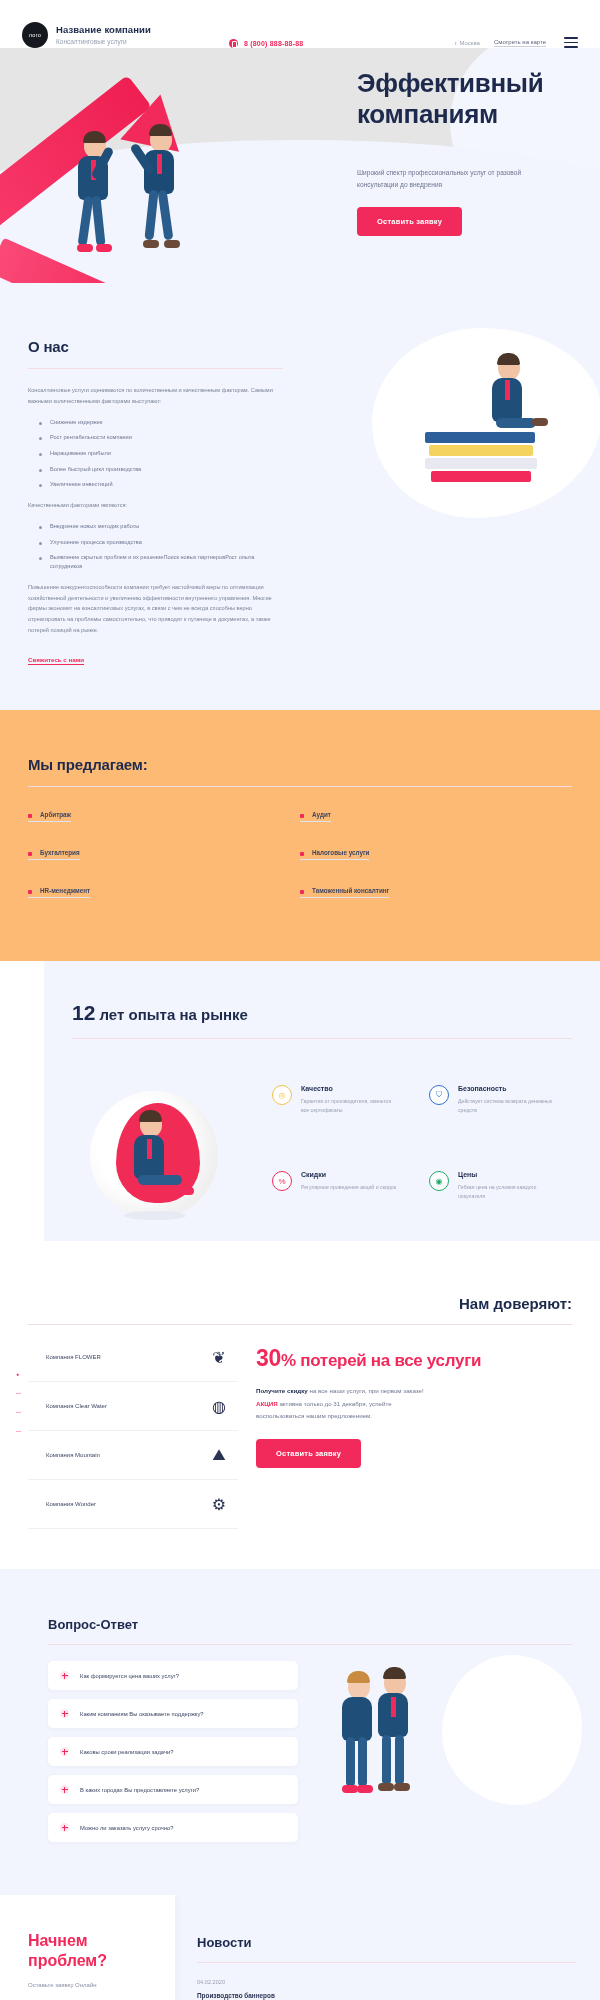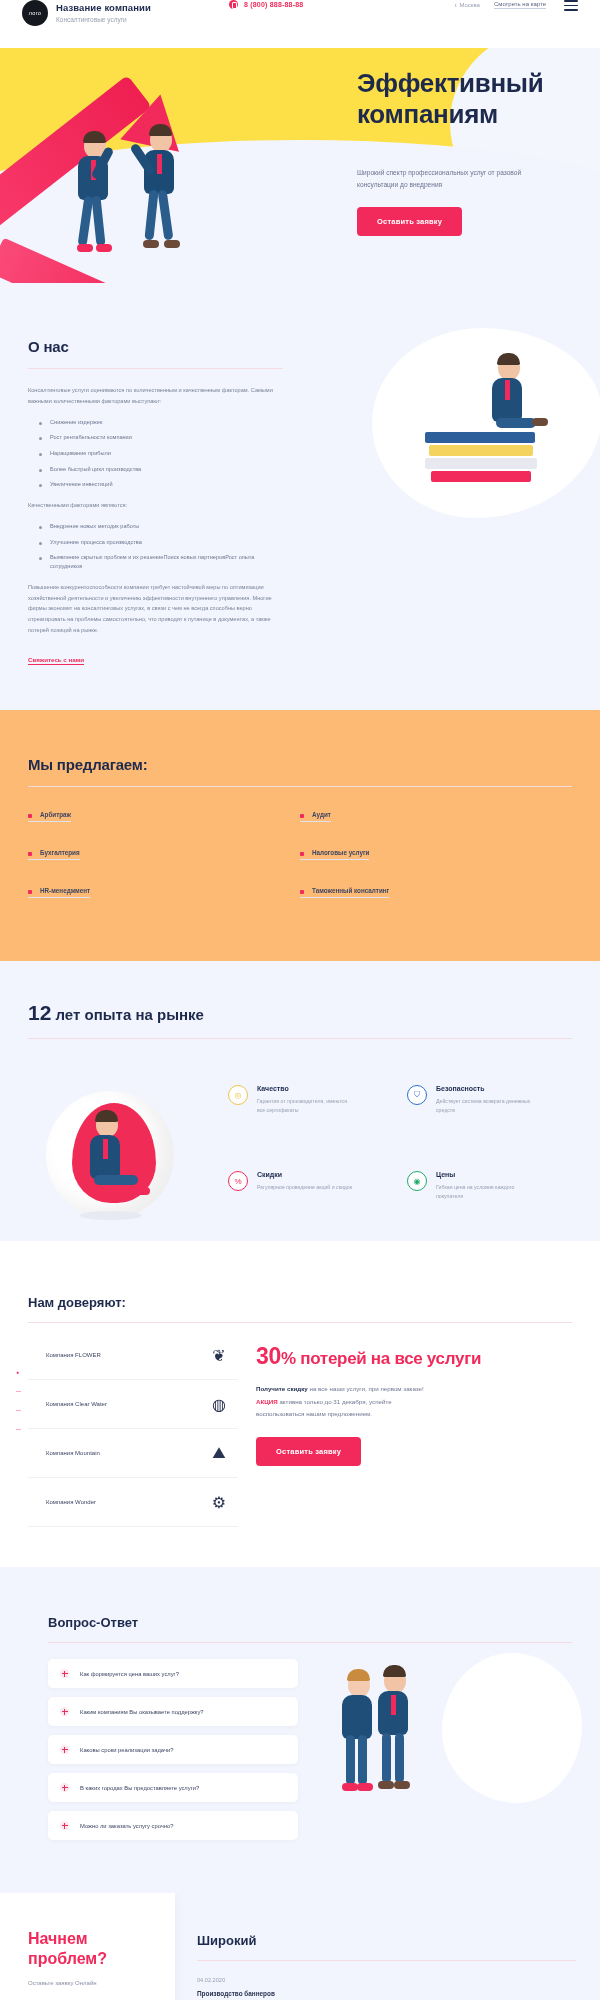--- a/index.html
+++ b/index.html
@@ -12,21 +12,21 @@
     min-height: 2000px;
     position: relative;
     overflow-x: hidden;
   }
   .page { width: 600px; position: relative; }
 
   
   .header {
     position: relative; z-index: 20;
     height: 48px;
-    display: flex; align-items: flex-start;
+    display: flex; align-items: flex-end;
     padding: 0 22px 0 22px;
     background: #ffffff;
   }
   .brand { display: flex; align-items: center; gap: 8px; }
   .logo-circle {
     width: 26px; height: 26px; border-radius: 50%;
     background: #16181f; color: #fff;
     display: flex; align-items: center; justify-content: center;
     font-size: 5.5px; letter-spacing: .3px;
   }
@@ -49,21 +49,21 @@
   .phone-num { font-size: 7px; color: #f2295b; font-weight: bold; letter-spacing: .2px; }
 
   .header-right { margin-left: auto; display: flex; align-items: center; gap: 14px; }
   .city { font-size: 6px; color: #9aa1b4; }
   .map-link { font-size: 6px; color: #5b6480; border-bottom: 1px solid #c9cfe0; padding-bottom: 1px; }
   .burger { display: flex; flex-direction: column; gap: 3px; width: 14px; margin-left: 4px; }
   .burger i { display:block; height: 1.6px; background: #1d2a4d; border-radius: 2px; }
   .burger i:nth-child(2){ width: 100%; }
 
   
-  .hero { position: relative; height: 235px; background: #fde047; overflow: hidden; }
+  .hero { position: relative; height: 235px; background: #e5e5e5; overflow: hidden; }
   .hero-bg {
     position: absolute; left: -60px; top: 92px; width: 720px; height: 340px;
     background: #f2f5fd; border-radius: 50% 50% 0 0 / 70px 70px 0 0;
   }
   .hero-blob-r {
     position:absolute; right:-50px; top:-20px; width:200px; height:190px;
     background:#f3f6fd; border-radius:50%;
   }
   .hero-copy {
     position: absolute; right: 28px; top: 20px; width: 215px; z-index: 6;
@@ -153,21 +153,21 @@
     font-size: 6.3px; color: #3d4663; font-weight: 600;
     position: relative; padding-left: 12px; margin-bottom: 19px;
     display: inline-block; border-bottom: 1px solid #dfe3ef; padding-bottom: 3px;
   }
   .offer-item::before {
     content:""; position:absolute; left:0; top:3px; width:4px;height:4px;
     background:#f2295b; border-radius:1px;
   }
 
   
-  .experience { padding-top: 40px; padding-bottom: 10px; position: relative; background:#f2f5fd;}
+  .experience { padding-top: 40px; padding-bottom: 10px; position: relative; background:#f2f5fd;margin-left:44px;}
   .exp-title { font-size: 15px; font-weight: bold; color:#1d2a4d; }
   .exp-title b { font-size: 21px; }
   .exp-body { display:flex; margin-top: 42px; }
   .chair-wrap { width: 200px; position: relative; height: 150px; }
   .chair-ball{
     position:absolute; left:18px; top:10px; width:128px; height:128px;
     background:#fff; border-radius:50%;
     box-shadow: inset -14px -10px 24px rgba(0,0,0,.07);
   }
   .chair-inner{
@@ -187,21 +187,21 @@
   }
   .ico-q{ border:1.6px solid #f0c24a; color:#f0c24a; }
   .ico-s{ border:1.6px solid #2f6fd0; color:#2f6fd0; }
   .ico-d{ border:1.6px solid #f2295b; color:#f2295b; }
   .ico-p{ border:1.6px solid #1faa6a; color:#1faa6a; }
   .feat-h { font-size: 7px; font-weight: bold; color:#1d2a4d; }
   .feat-p { font-size: 5.2px; line-height: 1.7; color:#9aa1b4; margin-top: 5px; width: 96px; }
 
   
   .trust { padding-top: 54px; padding-bottom: 40px; position: relative; background:#fff; }
-  .trust-head { font-size: 13px; font-weight: bold; color:#1d2a4d; }
+  .trust-head { font-size: 15px; font-weight: bold; color:#1d2a4d;text-align:right; }
   .trust-rule { height:1px; background:#f3dde3; margin: 12px 0 8px; }
   .trust-body { display:flex; gap: 18px; }
   .partners { width: 210px; position: relative; }
   .dots-col { position:absolute; left:-12px; top:38px; display:flex; flex-direction:column; gap: 13px; }
   .dots-col span { font-size: 5px; color:#f2295b; }
   .partner-row {
     display:flex; align-items:center; justify-content:space-between;
     padding: 14px 8px 14px 18px; border-bottom: 1px solid #eef0f6;
   }
   .partner-name { font-size: 6px; color:#3d4663; }
@@ -529,21 +529,21 @@
   <div class="bottom">
     <div class="contact">
       <h2>
         <span>Начнем</span><br>
         <span>проблем?</span>
       </h2>
       <div class="sub">Оставьте заявку Онлайн</div>
 
     </div>
     <div class="news">
-      <h2>Широкий</h2>
+      <h2>Новости</h2>
       <div class="news-rule"></div>
       <div class="news-date">04.02.2020</div>
       <div class="news-title">Производство баннеров</div>
 
     </div>
   </div>
 
 </div>
 
 </body></html>

